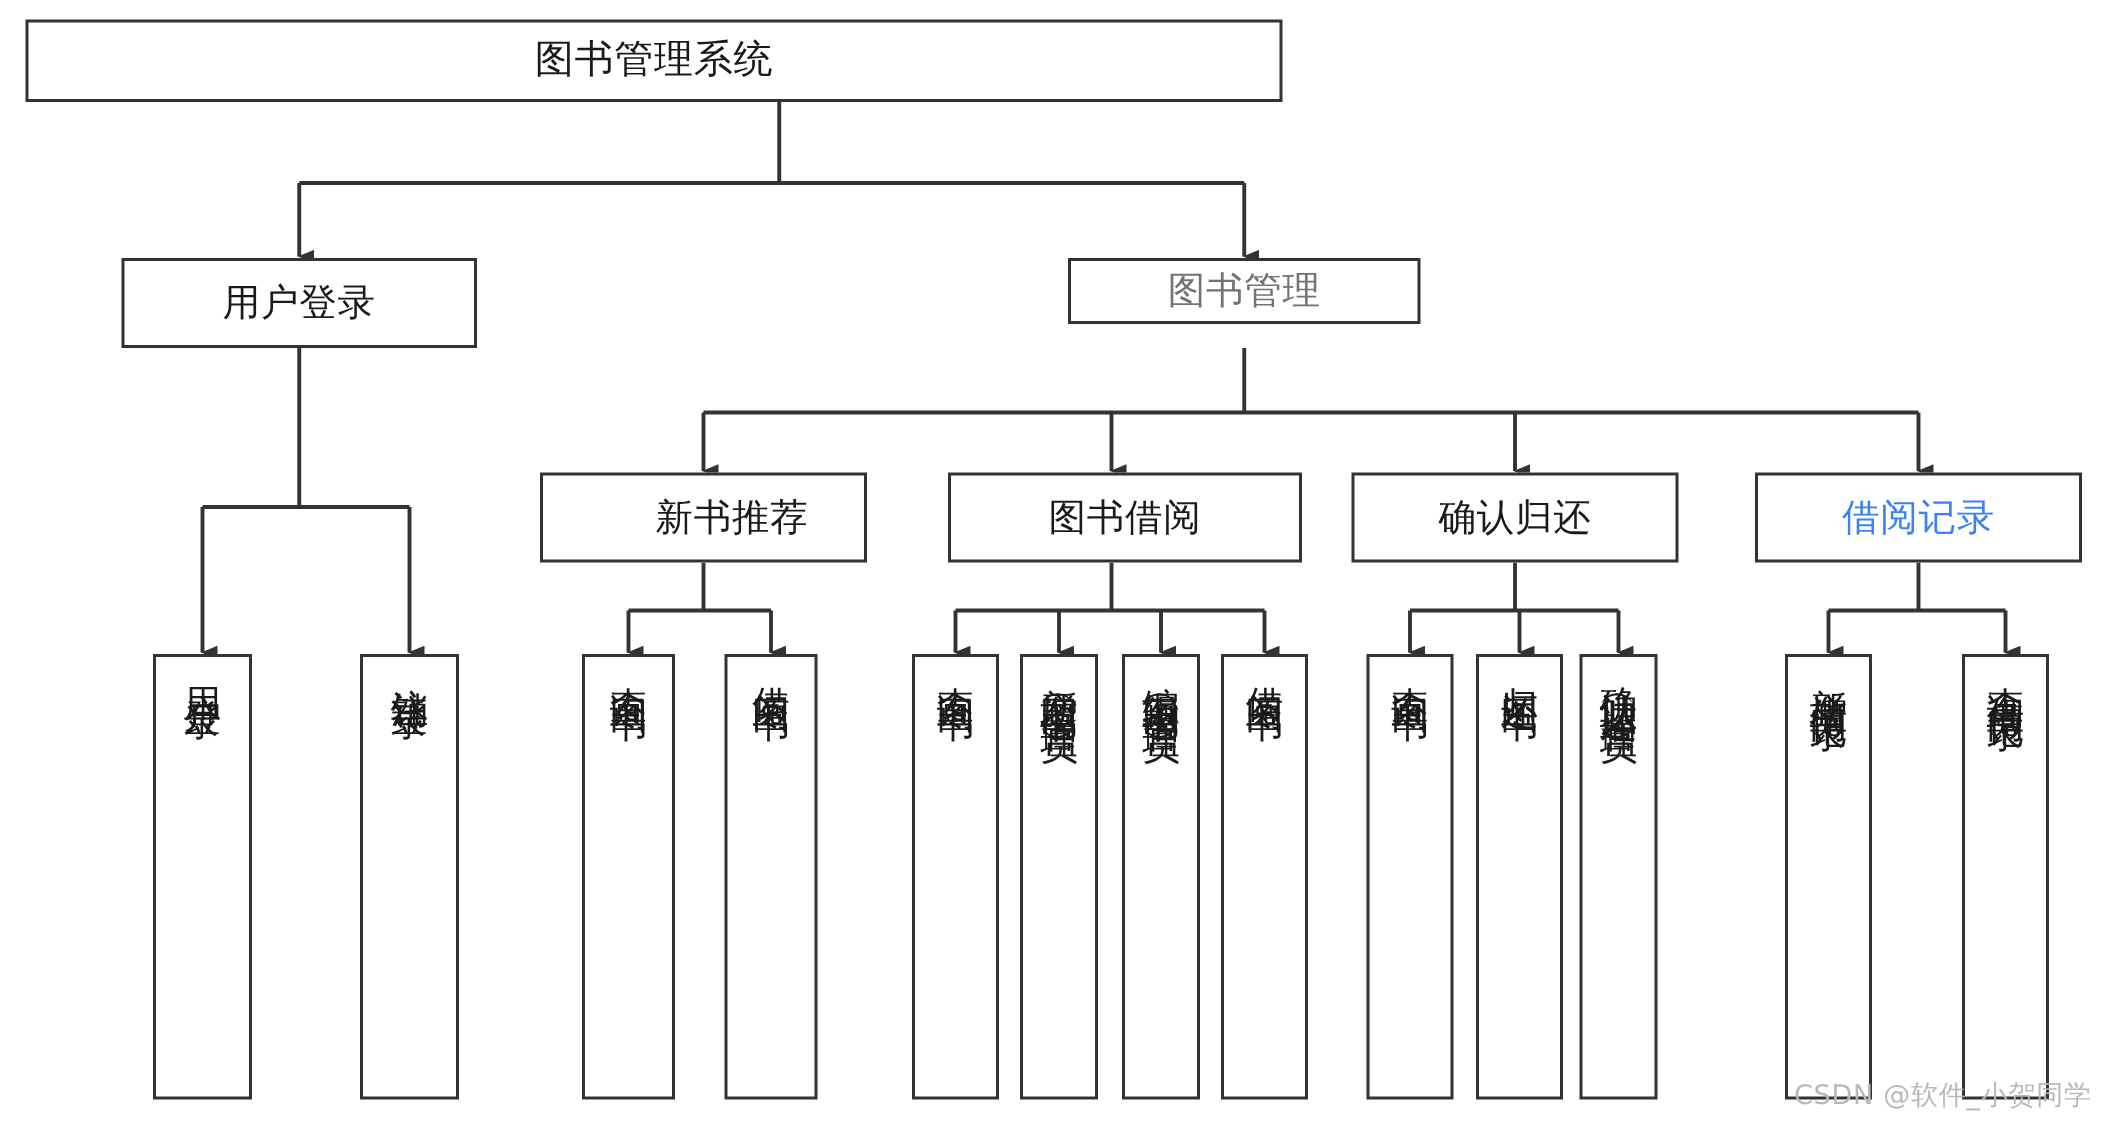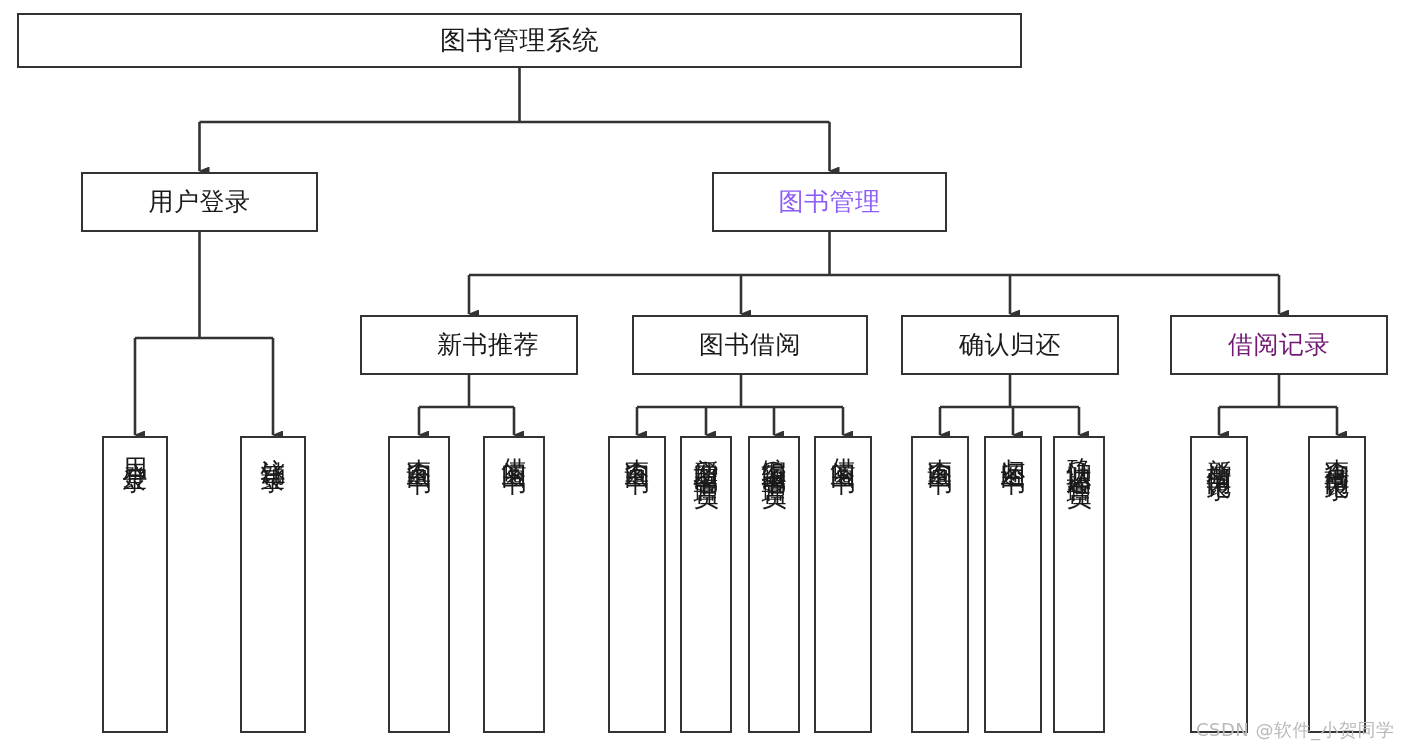--- a/index.html
+++ b/index.html
@@ -110,39 +110,39 @@
         <line x1="1013" y1="407" x2="1013" y2="435" marker-end="url(#arrowhead)"></line>
         <line x1="1079" y1="407" x2="1079" y2="435" marker-end="url(#arrowhead)"></line>
         <line x1="1279" y1="375" x2="1279" y2="407"></line>
         <line x1="1219" y1="407" x2="1337" y2="407"></line>
         <line x1="1219" y1="407" x2="1219" y2="435" marker-end="url(#arrowhead)"></line>
         <line x1="1337" y1="407" x2="1337" y2="435" marker-end="url(#arrowhead)"></line>
       </g>
   </svg>
 
   <div id="node-layer">
-      <div class="node horiz root" style="left: 17px; top: 13px; width: 1005px; height: 55px; border-color: rgb(51, 51, 51); color: rgb(26, 26, 26);">
+      <div class="node horiz root" style="left: 17px; top: 13px; width: 838px; height: 55px; border-color: rgb(51, 51, 51); color: rgb(26, 26, 26);">
         <span class="node-label">图书管理系统</span>
       </div>
       <div class="node horiz" style="left: 81px; top: 172px; width: 237px; height: 60px; border-color: rgb(51, 51, 51); color: rgb(26, 26, 26);">
         <span class="node-label">用户登录</span>
       </div>
-      <div class="node horiz" style="left: 712px; top: 172px; width: 235px; height: 60px; border-color: rgb(51, 51, 51); color: #8b5cf6;">
+      <div class="node horiz" style="left: 712px; top: 172px; width: 235px; height: 44px; border-color: rgb(51, 51, 51); color: #737373;">
         <span class="node-label">图书管理</span>
       </div>
       <div class="node horiz" style="left: 360px; top: 315px; width: 218px; height: 60px; border-color: rgb(51, 51, 51); color: rgb(26, 26, 26); padding-left: 38px;">
         <span class="node-label">新书推荐</span>
       </div>
       <div class="node horiz" style="left: 632px; top: 315px; width: 236px; height: 60px; border-color: rgb(51, 51, 51); color: rgb(26, 26, 26);">
         <span class="node-label">图书借阅</span>
       </div>
       <div class="node horiz" style="left: 901px; top: 315px; width: 218px; height: 60px; border-color: rgb(51, 51, 51); color: rgb(26, 26, 26);">
         <span class="node-label">确认归还</span>
       </div>
-      <div class="node horiz" style="left: 1170px; top: 315px; width: 218px; height: 60px; border-color: rgb(51, 51, 51); color: #701a75;">
+      <div class="node horiz" style="left: 1170px; top: 315px; width: 218px; height: 60px; border-color: rgb(51, 51, 51); color: #3b82f6;">
         <span class="node-label">借阅记录</span>
       </div>
       <div class="node vert" style="left: 102px; top: 436px; width: 66px; height: 297px; border-color: rgb(51, 51, 51); color: rgb(26, 26, 26);">
         <span class="node-label">用户登录</span>
       </div>
       <div class="node vert" style="left: 240px; top: 436px; width: 66px; height: 297px; border-color: rgb(51, 51, 51); color: rgb(26, 26, 26);">
         <span class="node-label">注销登录</span>
       </div>
       <div class="node vert" style="left: 388px; top: 436px; width: 62px; height: 297px; border-color: rgb(51, 51, 51); color: rgb(26, 26, 26);">
         <span class="node-label">查询图书</span>

